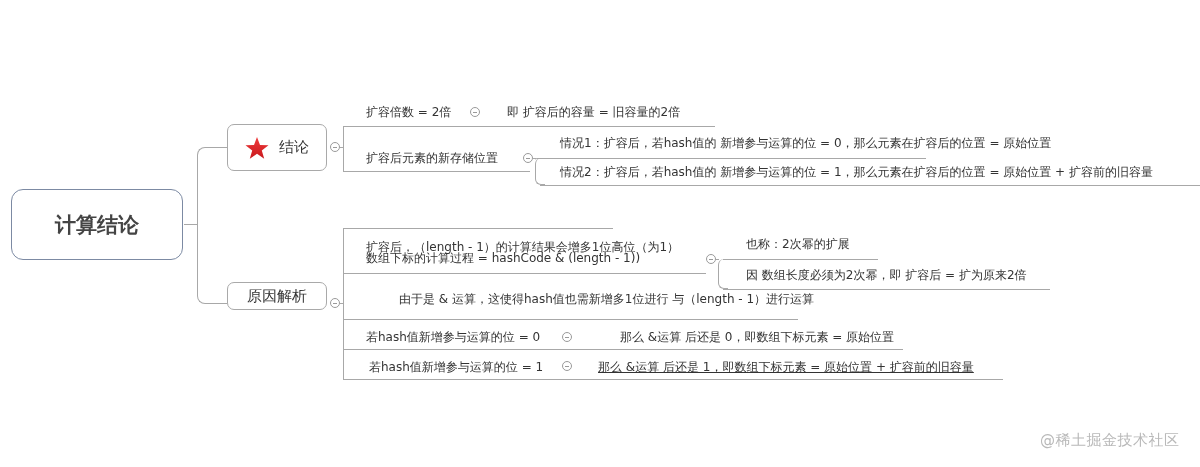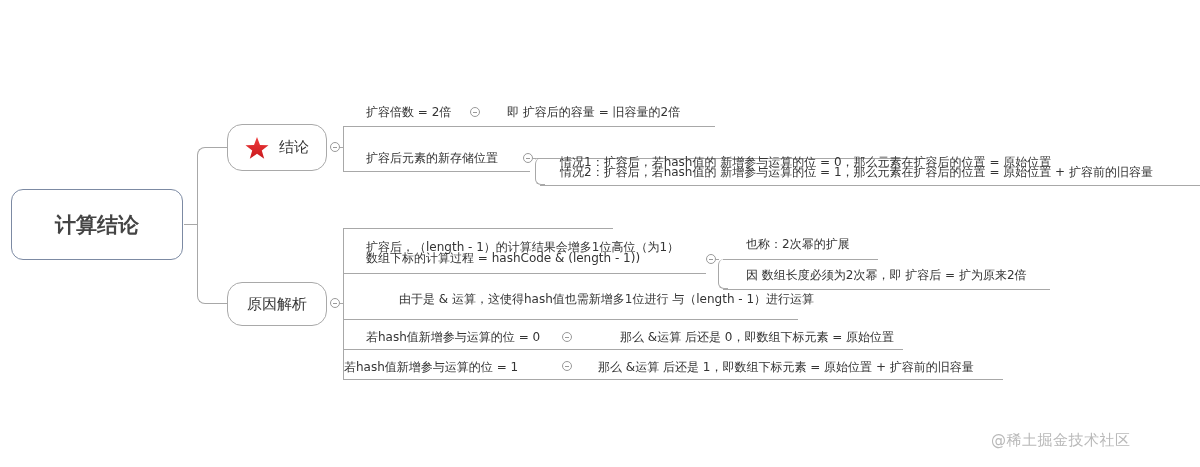--- a/index.html
+++ b/index.html
@@ -3,31 +3,31 @@
 <meta charset="utf-8">
 <style>
   html, body { margin:0; padding:0; }
   body { width:1200px; height:467px; background:#ffffff; position:relative; overflow:hidden;
          font-family: "DejaVu Sans", "Liberation Sans", sans-serif; color:#333; }
   .hline { position:absolute; height:0; border-top:1.5px solid #a8a8a8; }
   .vline { position:absolute; width:0; border-left:1.5px solid #a8a8a8; }
   .node-root { position:absolute; left:11px; top:189px; width:172px; height:71px; border:1.5px solid #7c8aa3;
                border-radius:12px; box-sizing:border-box; display:flex; align-items:center; justify-content:center;
                font-size:21px; font-weight:bold; color:#444; background:#fff; }
-  .node-main { position:absolute; width:100px; box-sizing:border-box; border:1.5px solid #a9a9a9; border-radius:15px;
+  .node-main { position:absolute; width:100px; box-sizing:border-box; border:1.5px solid #a9a9a9; border-radius:7px;
                display:flex; align-items:center; justify-content:center; font-size:15px; color:#333; background:#fff; }
   .leaf { position:absolute; font-size:12px; color:#333; white-space:nowrap; line-height:14px; }
   .collapse { position:absolute; width:10px; height:10px; border:1px solid #9a9a9a; border-radius:50%; background:#fff;
               box-sizing:border-box; }
   .collapse::after { content:""; position:absolute; left:2px; right:2px; top:3.5px; border-top:1px solid #9a9a9a; }
   .bracket { position:absolute; border:1.5px solid #a8a8a8; border-right:none; border-radius:6px 0 0 6px; box-sizing:border-box; }
   .curve-top { position:absolute; border-left:1.5px solid #a8a8a8; border-top:1.5px solid #a8a8a8; border-radius:8px 0 0 0; box-sizing:border-box; }
   .curve-bot { position:absolute; border-left:1.5px solid #a8a8a8; border-bottom:1.5px solid #a8a8a8; border-radius:0 0 0 8px; box-sizing:border-box; }
   .star { width:24px; height:24px; margin-right:10px; }
-  .watermark { position:absolute; left:991px; top:431px; font-size:15px; color:#b9b9b9; letter-spacing:0.5px; }
+  .watermark { position:absolute; left:1040px; top:431px; font-size:15px; color:#b9b9b9; letter-spacing:0.5px; }
 </style>
 </head>
 <body>
 
 <div class="node-root">
   <span>计算结论</span>
 </div>
 
 <div class="hline" style="left:184px; top:224px; width:13px;"></div>
 <div class="curve-top" style="left:197px; top:147px; width:30px; height:78px;"></div>
@@ -57,24 +57,24 @@
 <div class="leaf" style="left:507px; top:105px;">即 扩容后的容量 = 旧容量的2倍</div>
 
 <div class="leaf" style="left:366px; top:151px;">扩容后元素的新存储位置</div>
 <div class="collapse" style="left:523px; top:153px;"></div>
 
 <div class="hline" style="left:533px; top:158px; width:3px;"></div>
 <div class="bracket" style="left:535px; top:158px; width:10px; height:27px; border-top:none;"></div>
 <div class="curve-top" style="left:535px; top:158px; width:8px; height:2px; border-left:none;"></div>
 <div class="hline" style="left:540px; top:158px; width:386px;"></div>
 <div class="hline" style="left:540px; top:185px; width:660px;"></div>
-<div class="leaf" style="left:560px; top:136px;margin-top:19px;">情况1：扩容后，若hash值的 新增参与运算的位 = 0，那么元素在扩容后的位置 = 原始位置</div>
+<div class="leaf" style="left:560px; top:136px;">情况1：扩容后，若hash值的 新增参与运算的位 = 0，那么元素在扩容后的位置 = 原始位置</div>
 <div class="leaf" style="left:560px; top:165px;">情况2：扩容后，若hash值的 新增参与运算的位 = 1，那么元素在扩容后的位置 = 原始位置 + 扩容前的旧容量</div>
 
-<div class="node-main" style="left:227px; top:282px; height:44px;">
+<div class="node-main" style="left:227px; top:282px; height:28px;">
   <span>原因解析</span>
 </div>
 <div class="collapse" style="left:330px; top:298px;"></div>
 
 <div class="hline" style="left:340px; top:303px; width:4px;"></div>
 <div class="vline" style="left:343px; top:228px; height:152px;"></div>
 <div class="hline" style="left:343px; top:228px; width:270px;"></div>
 <div class="hline" style="left:343px; top:273px; width:363px;"></div>
 <div class="hline" style="left:343px; top:319px; width:455px;"></div>
 <div class="hline" style="left:343px; top:349px; width:560px;"></div>
@@ -90,17 +90,17 @@
 <div class="hline" style="left:723px; top:289px; width:327px;"></div>
 <div class="leaf" style="left:746px; top:237px;">也称：2次幂的扩展</div>
 <div class="leaf" style="left:746px; top:268px;">因 数组长度必须为2次幂，即 扩容后 = 扩为原来2倍</div>
 
 <div class="leaf" style="left:366px; top:292px;padding-left:33px;">由于是 &amp; 运算，这使得hash值也需新增多1位进行 与（length - 1）进行运算</div>
 
 <div class="leaf" style="left:366px; top:330px;">若hash值新增参与运算的位 = 0</div>
 <div class="collapse" style="left:562px; top:332px;"></div>
 <div class="leaf" style="left:620px; top:330px;">那么 &amp;运算 后还是 0，即数组下标元素 = 原始位置</div>
 
-<div class="leaf" style="left:344px; top:360px;">若hash值新增参与运算的位 = 1</div>
+<div class="leaf" style="left:369px; top:360px;">若hash值新增参与运算的位 = 1</div>
 <div class="collapse" style="left:562px; top:361px;"></div>
-<div class="leaf" style="left:598px; top:360px;">那么 &amp;运算 后还是 1，即数组下标元素 = 原始位置 + 扩容前的旧容量</div>
+<div class="leaf" style="left:598px; top:360px;text-decoration:underline;">那么 &amp;运算 后还是 1，即数组下标元素 = 原始位置 + 扩容前的旧容量</div>
 
 <div class="watermark">@稀土掘金技术社区</div>
 
 </body></html>

